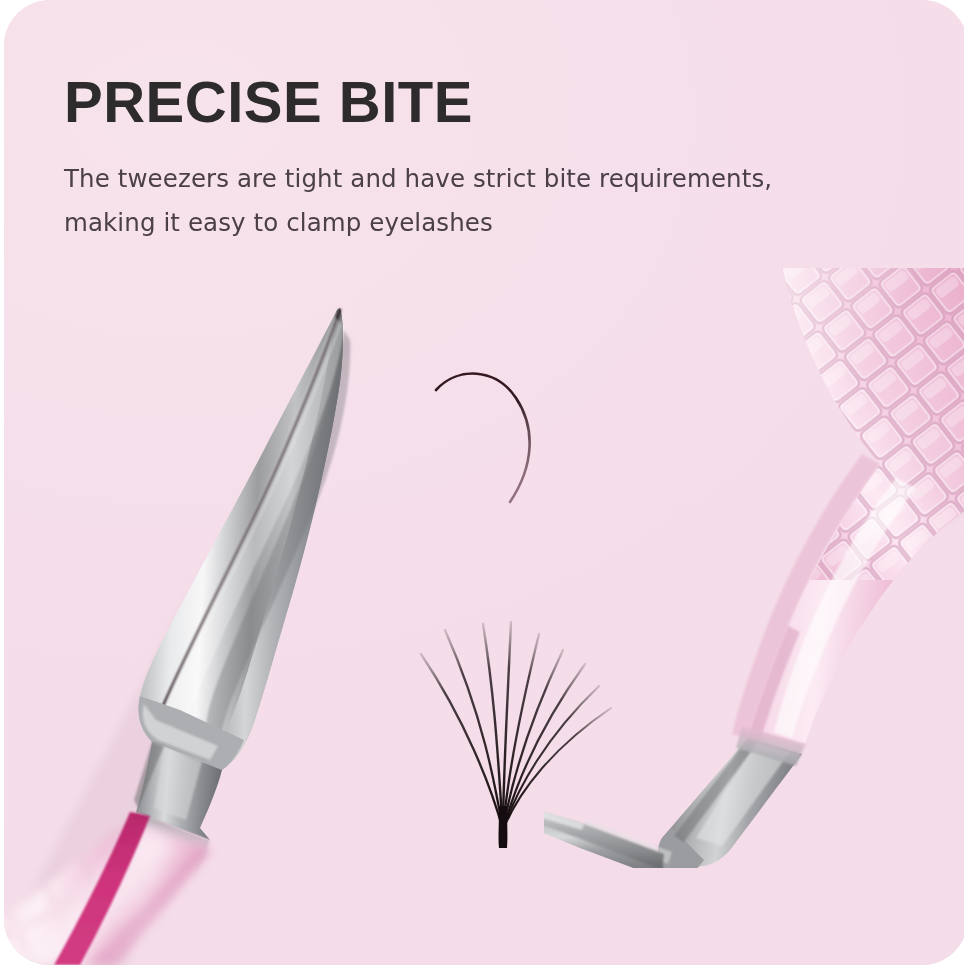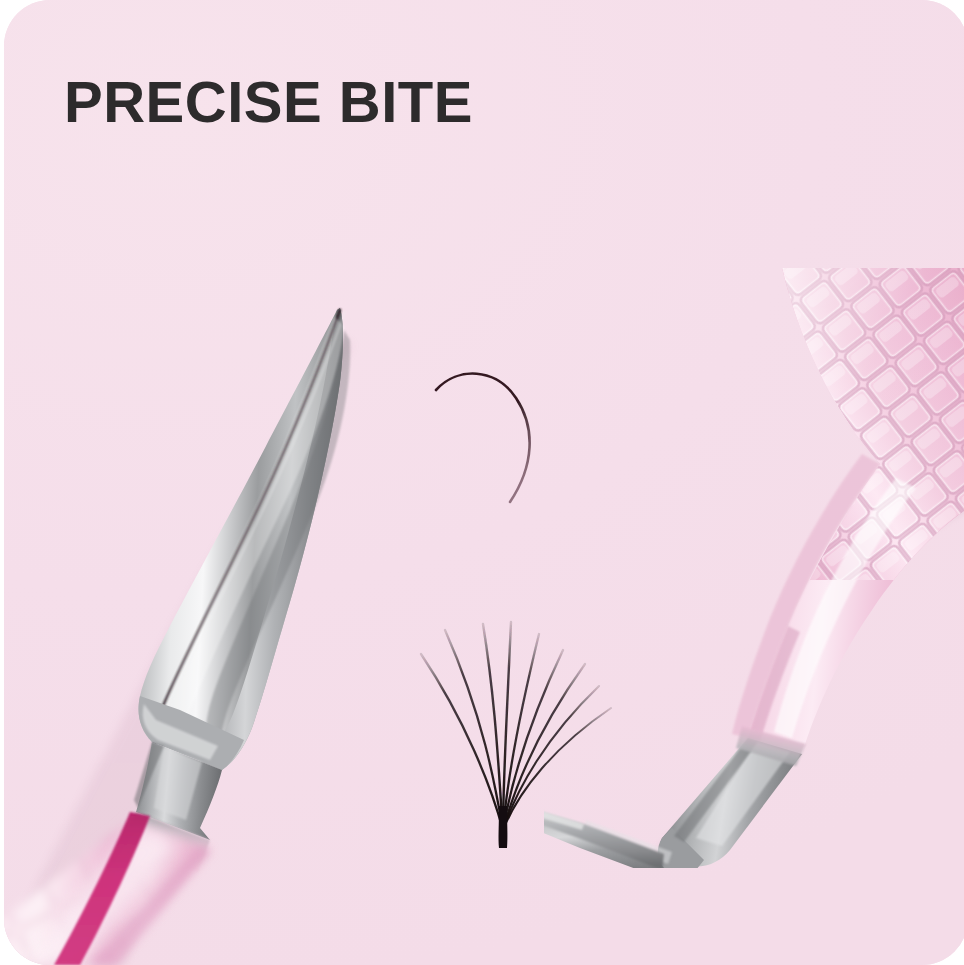--- a/index.html
+++ b/index.html
@@ -475,16 +475,20 @@
             <feGaussianBlur stdDeviation="0.4"></feGaussianBlur>
           </filter>
         </defs>
         <path d="M52,40 C74,16 112,18 132,48
                  C152,78 150,116 126,152" fill="none" stroke="url(#slashG)" stroke-width="2.6" stroke-linecap="round" filter="url(#slsoft)"></path>
       </svg>
     </div>
 
     <div class="text-block">
       <h1 class="headline">PRECISE BITE</h1>
+      <p class="subline">
+        <span class="ln">The tweezers are tight and have strict bite requirements,</span>
+        <span class="ln">making it easy to clamp eyelashes</span>
+      </p>
     </div>
 
   </div>
 </div>
 
 </body></html>

